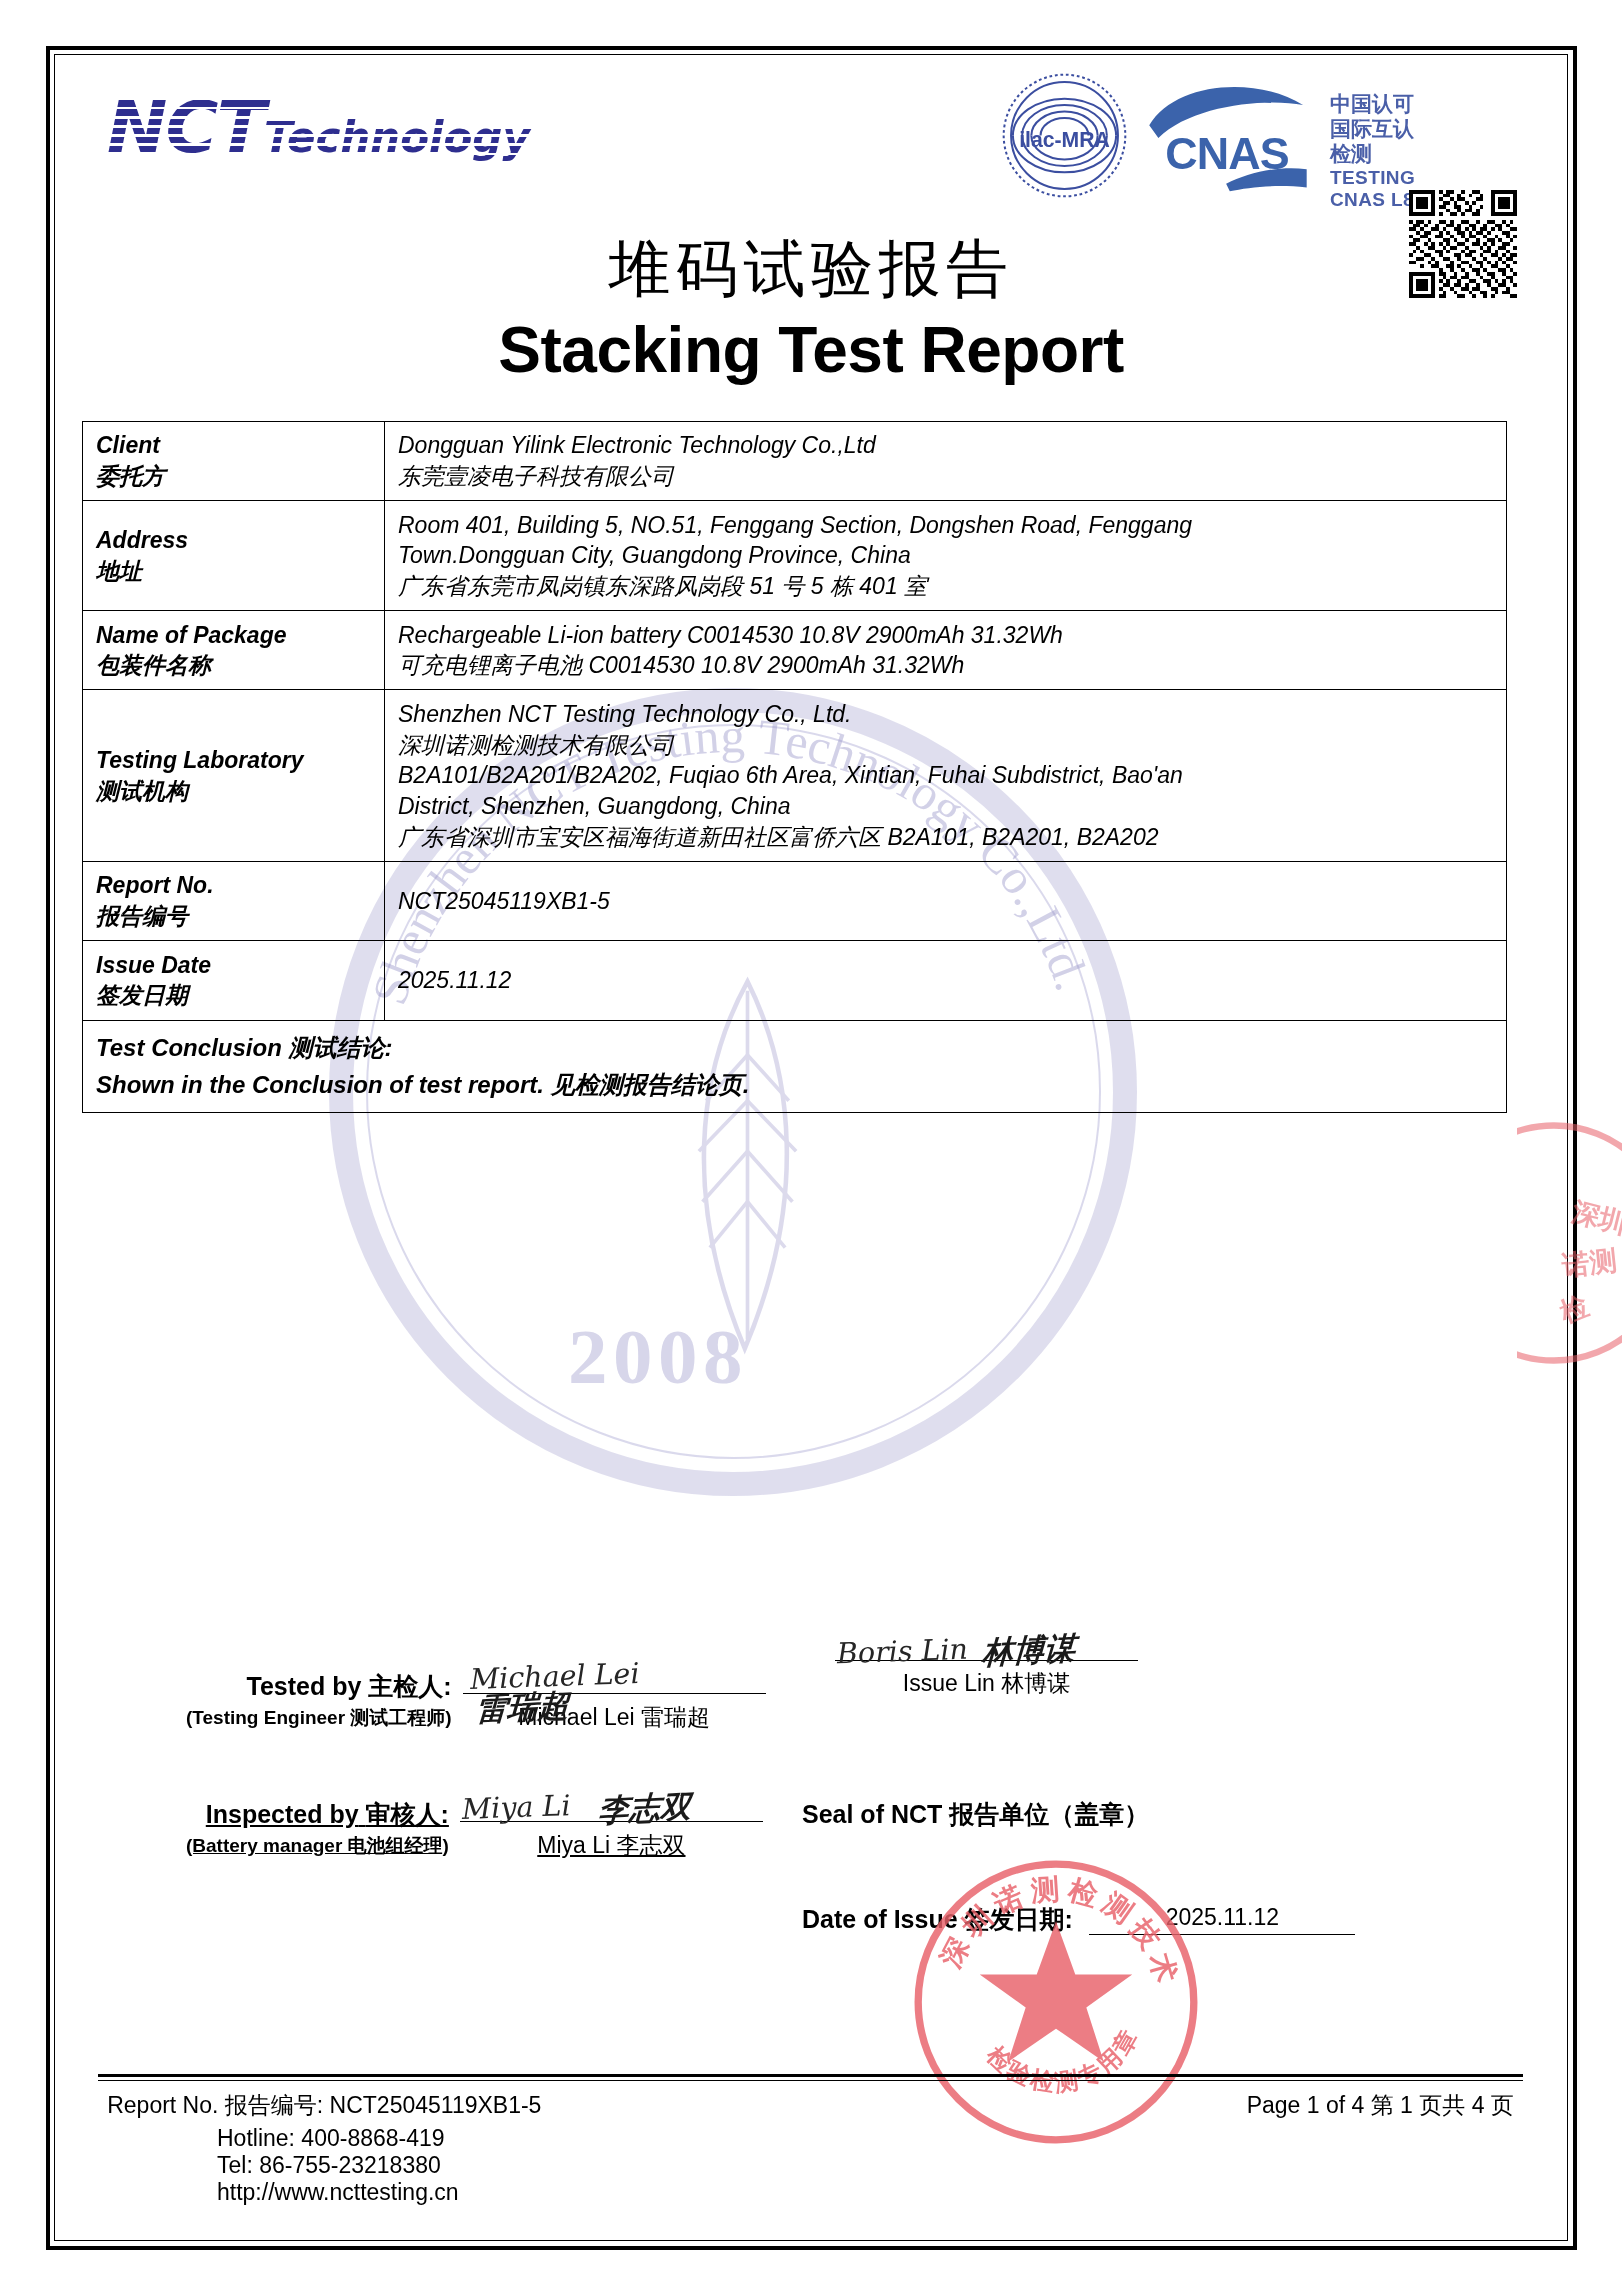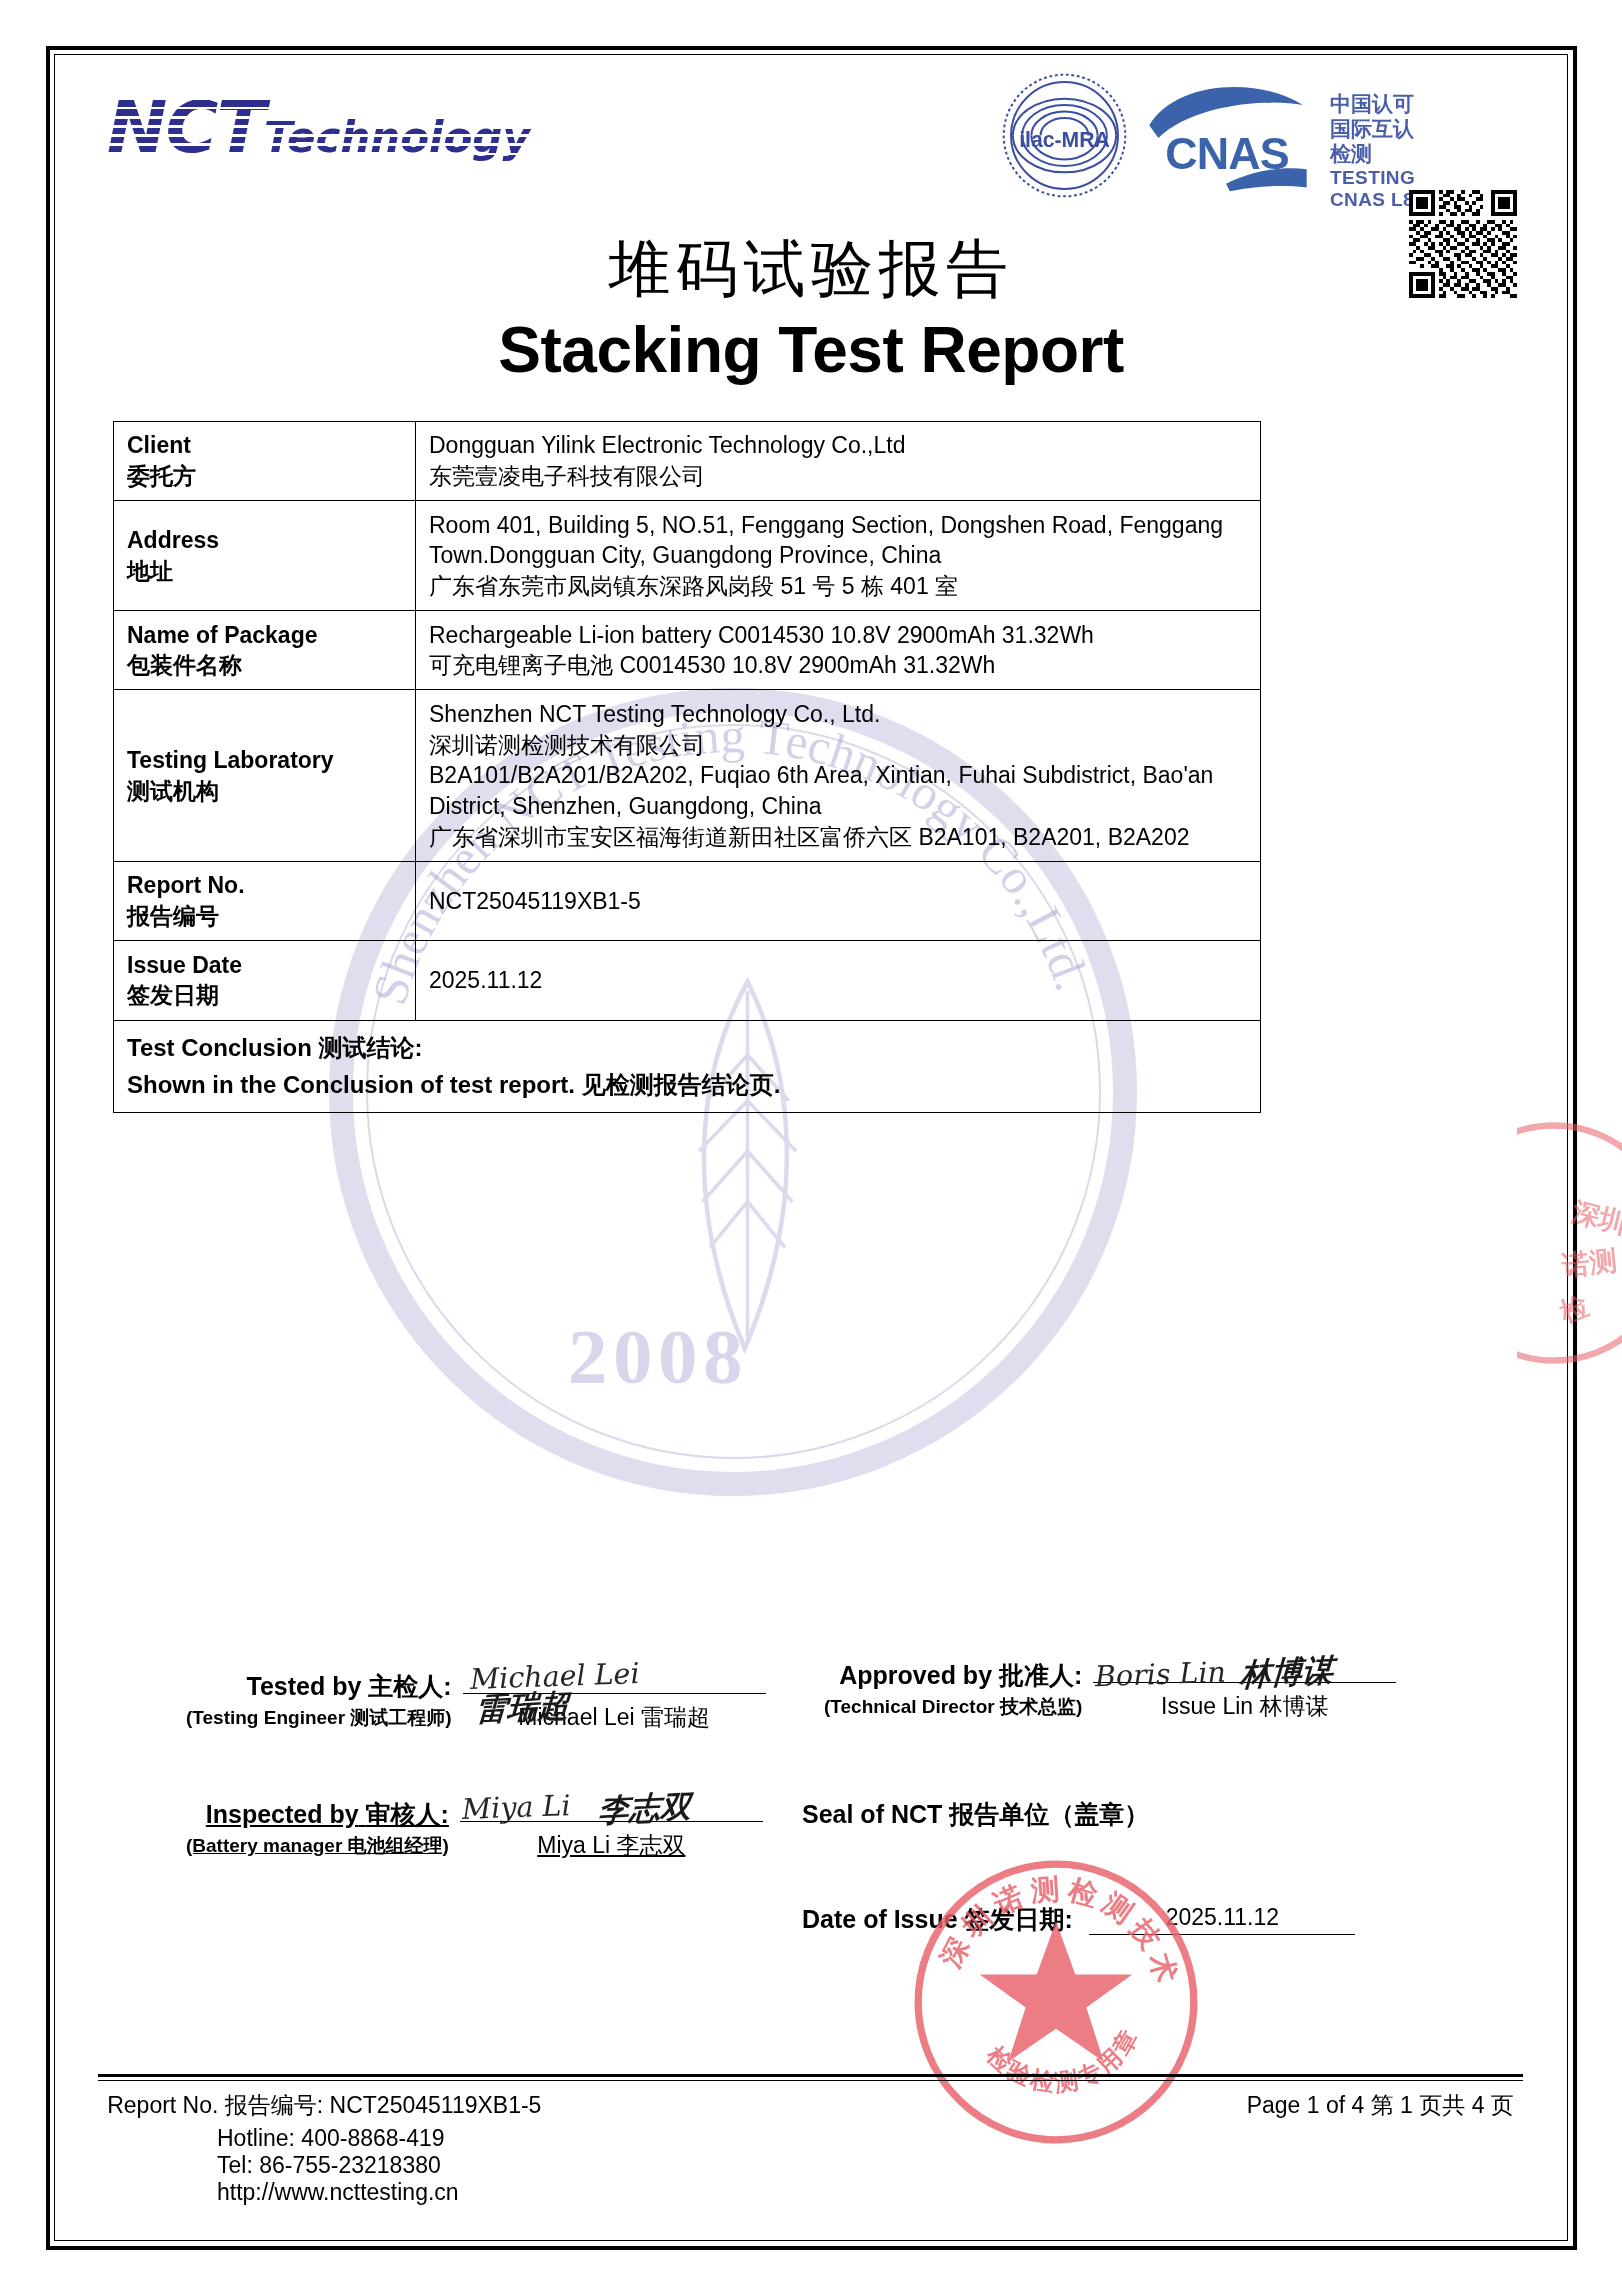--- a/index.html
+++ b/index.html
@@ -169,25 +169,26 @@
     text-align: center;
     font-size: 64px;
     font-weight: bold;
     letter-spacing: -0.5px;
     z-index: 3;
   }
 
   
   .info-table {
     position: absolute;
-    left: 59px; top: 367px;
-    width: 1148px;
+    left: 28px; top: 367px;
+    width: 1425px;
     border-collapse: collapse;
     z-index: 3;
     background: transparent;
+    font-style: italic;
   }
   .info-table td {
     border: 1.8px solid #000;
     padding: 8.3px 13px;
     vertical-align: middle;
     font-size: 23px;
     line-height: 1.34;
     background: transparent;
   }
   .info-table td.label {
@@ -736,27 +737,20 @@
             <div class="sig-hand" style="bottom:37px; left:1.8px">Miya Li</div>
             <div class="sig-hand-cn" style="left:138px; bottom:31px">李志双</div>
             <div class="sig-rule"></div>
             <div class="sig-printed">Miya Li 李志双</div>
           </div>
         </div>
       </div>
 
       <div class="sig-block sig-right1">
         <div class="sig-row">
-          <div class="sig-labels">
-            <div class="sig-role">
-              <span>Approved by</span>
-              <span class="role-cn">批准人:</span>
-            </div>
-            <div class="sig-sub">(Technical Director 技术总监)</div>
-          </div>
           <div class="sig-lineblock">
             <div class="sig-hand" style="bottom:31px; left:1.8px">Boris Lin</div>
             <div class="sig-hand-cn" style="left:147px; bottom:27.5px">林博谋</div>
             <div class="sig-rule"></div>
             <div class="sig-printed">Issue Lin 林博谋</div>
           </div>
         </div>
       </div>
 
       <div class="sig-block sig-right2">

